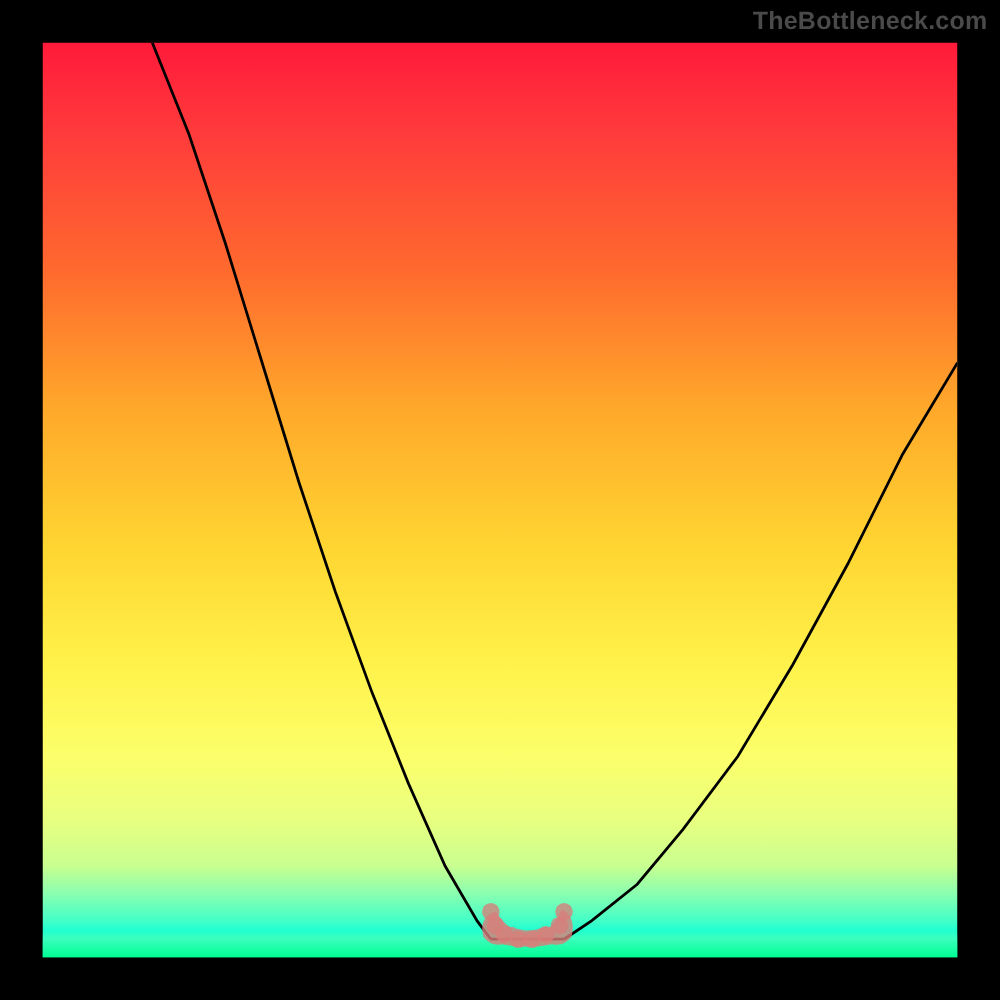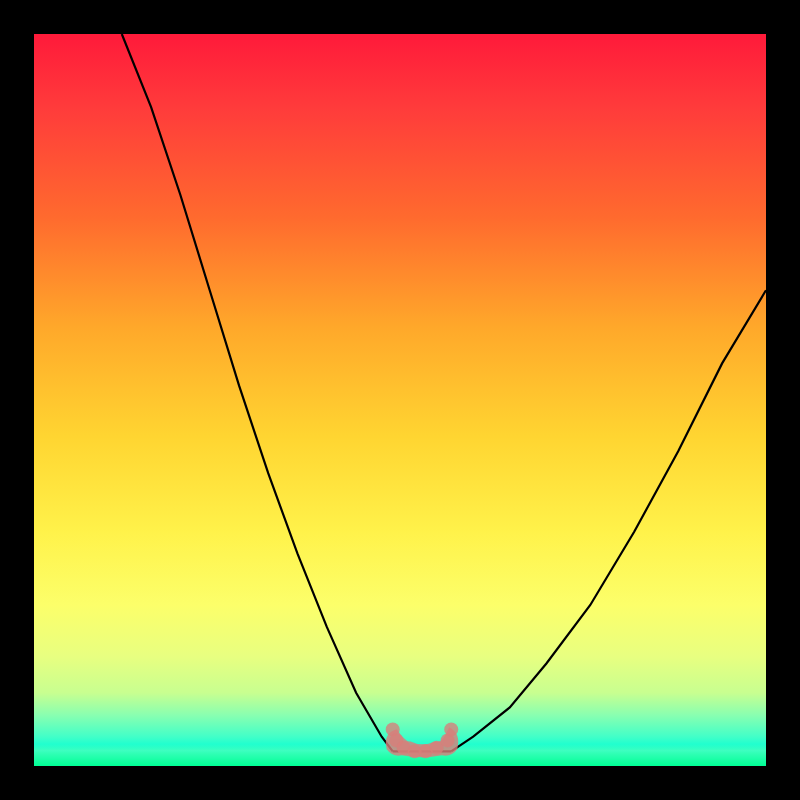--- a/index.html
+++ b/index.html
@@ -102,13 +102,14 @@
           <circle cx="369.66" cy="713.7" r="7"></circle>
           <circle cx="380.64" cy="717.36" r="7"></circle>
           <circle cx="391.62" cy="717.36" r="7"></circle>
           <circle cx="402.6" cy="713.7" r="7"></circle>
           <circle cx="413.58" cy="706.38" r="7"></circle>
           <circle cx="417.23999999999995" cy="695.4" r="7"></circle>
         </g>
     </svg>
   </div>
 
+  <div class="attribution">TheBottleneck.com</div>
 </div>
 
 </body></html>

